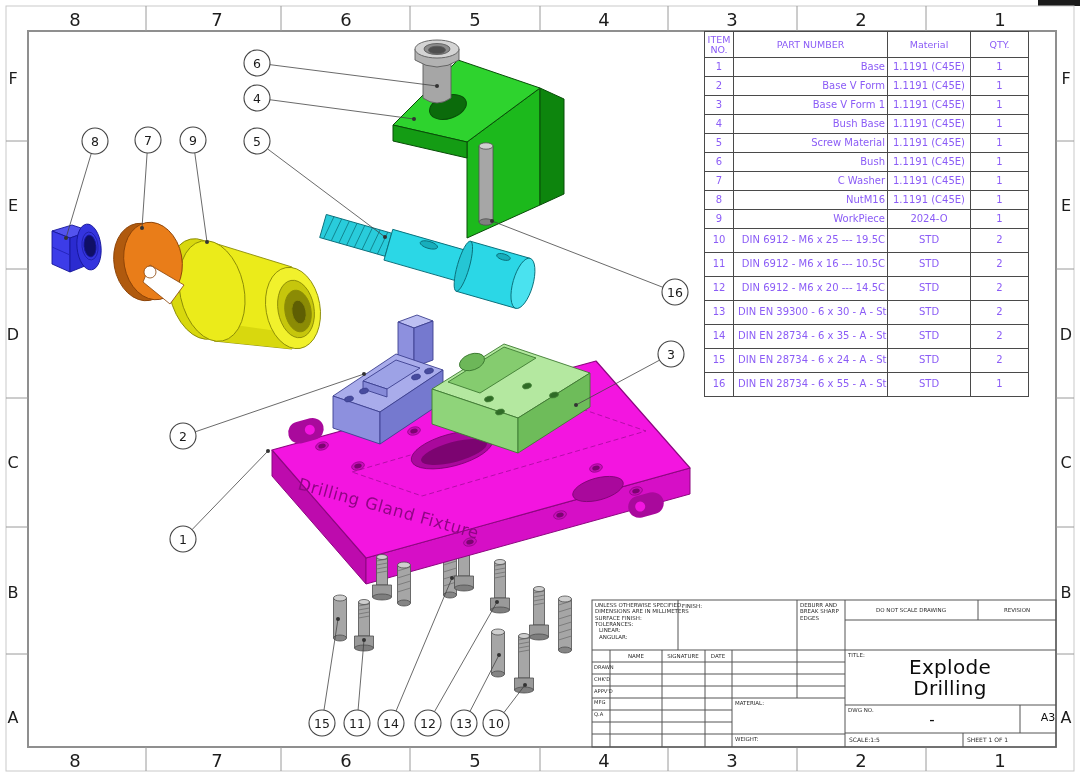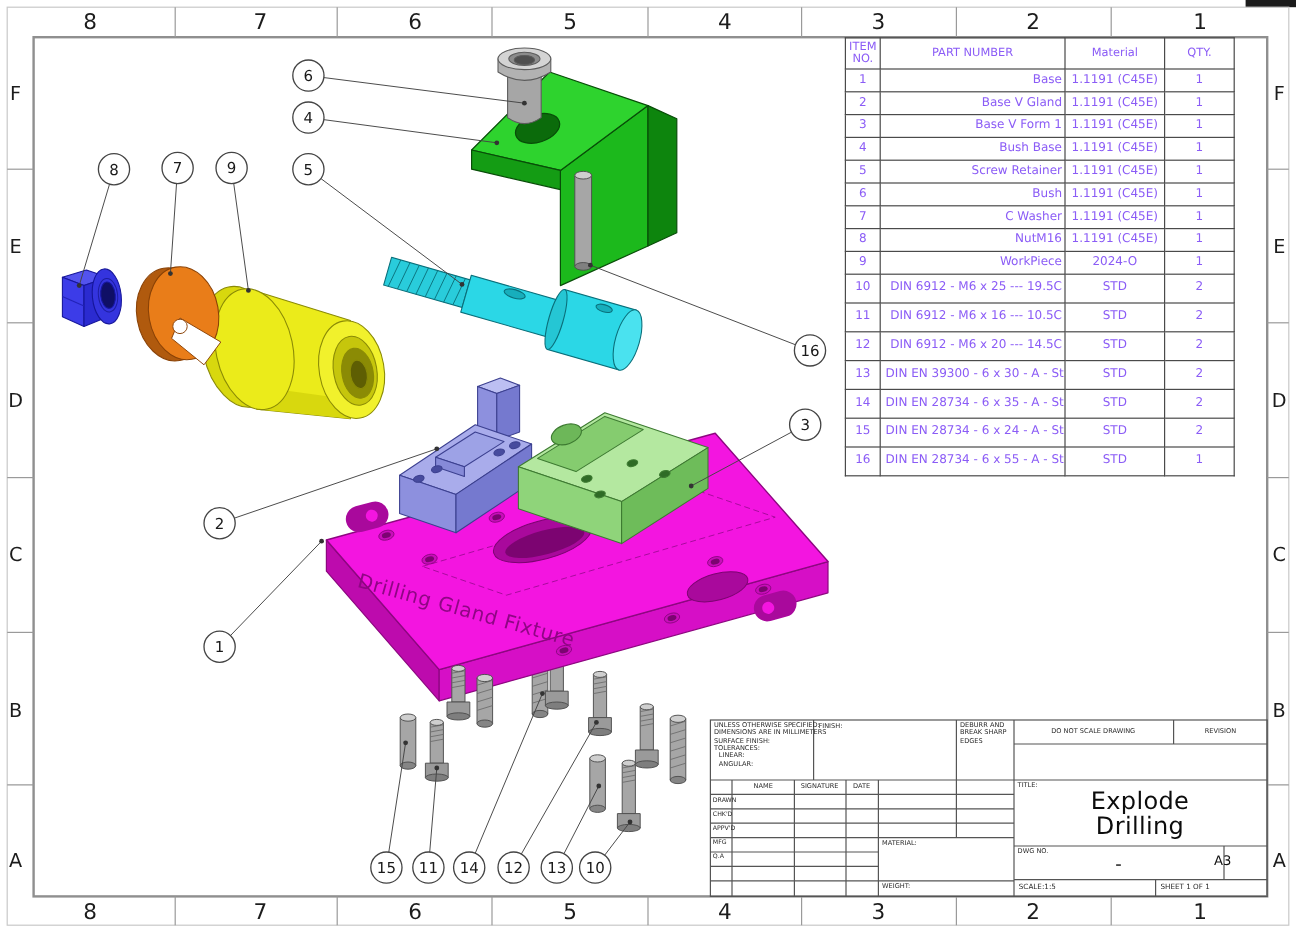--- a/index.html
+++ b/index.html
@@ -488,39 +488,39 @@
     </thead>
     <tbody>
         <tr>
           <td>1</td>
           <td class="partcell">Base</td>
           <td>1.1191 (C45E)</td>
           <td>1</td>
         </tr>
         <tr>
           <td>2</td>
-          <td class="partcell">Base V Gland</td>
+          <td class="partcell">Base V Form</td>
           <td>1.1191 (C45E)</td>
           <td>1</td>
         </tr>
         <tr>
           <td>3</td>
           <td class="partcell">Base V Form 1</td>
           <td>1.1191 (C45E)</td>
           <td>1</td>
         </tr>
         <tr>
           <td>4</td>
           <td class="partcell">Bush Base</td>
           <td>1.1191 (C45E)</td>
           <td>1</td>
         </tr>
         <tr>
           <td>5</td>
-          <td class="partcell">Screw Retainer</td>
+          <td class="partcell">Screw Material</td>
           <td>1.1191 (C45E)</td>
           <td>1</td>
         </tr>
         <tr>
           <td>6</td>
           <td class="partcell">Bush</td>
           <td>1.1191 (C45E)</td>
           <td>1</td>
         </tr>
         <tr>
@@ -610,17 +610,17 @@
     <span class="ts" style="left:735px;top:700px">MATERIAL:</span>
     <span class="ts" style="left:735px;top:736px">WEIGHT:</span>
     <span class="ts ctr" style="left:911px;top:607px">DO NOT SCALE DRAWING</span>
     <span class="ts ctr" style="left:1017px;top:607px">REVISION</span>
     <span class="ts" style="left:848px;top:652px">TITLE:</span>
     <div class="big-title" style="left:950px;top:657px">
       <div>Explode Drilling</div>
     </div>
     <span class="ts" style="left:848px;top:707px">DWG NO.</span>
     <span class="ts ctr dash" style="left:932px;top:712px">-</span>
-    <span class="ts ctr a3" style="left:1019px;top:712px">A3</span>
+    <span class="ts ctr a3" style="left:1048px;top:712px">A3</span>
     <span class="ts f6" style="left:849px;top:737px">SCALE:1:5</span>
     <span class="ts f6" style="left:967px;top:737px">SHEET 1 OF 1</span>
   </div>
 </div>
 
 </body></html>

